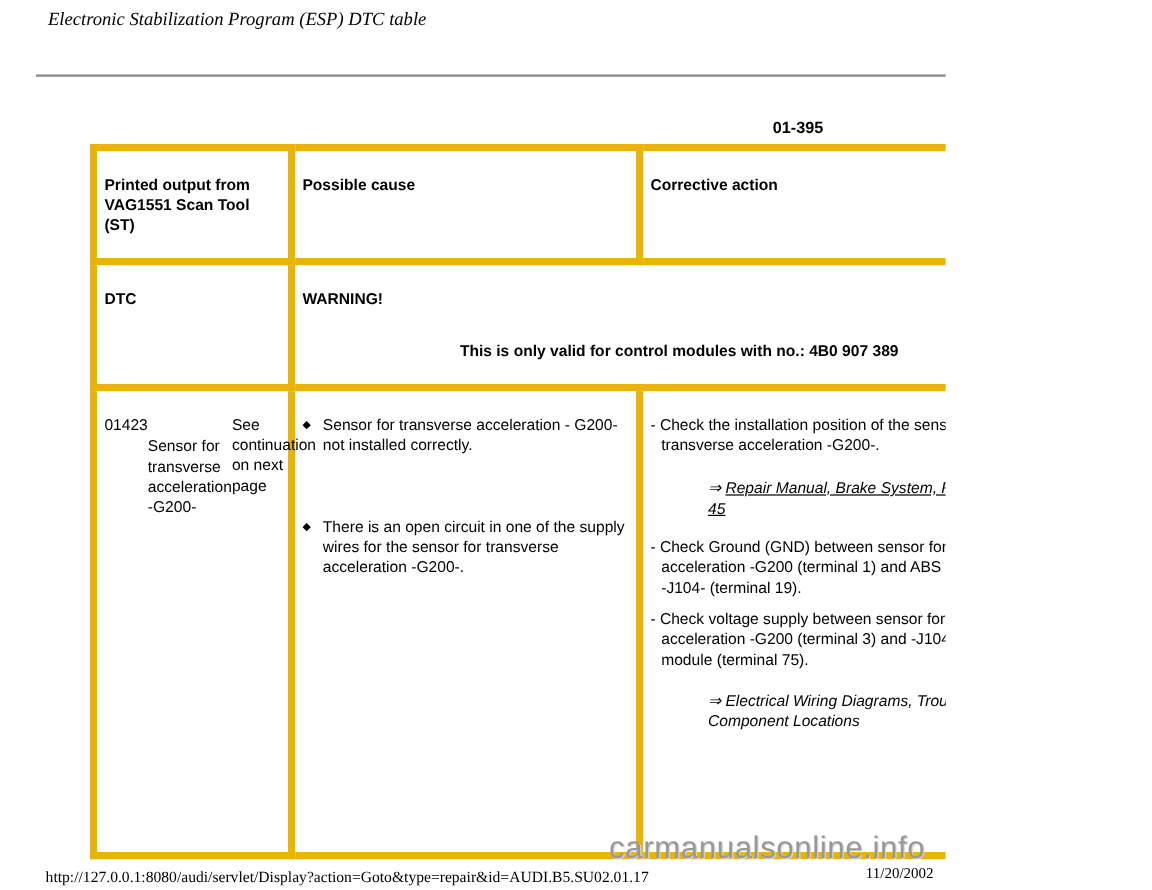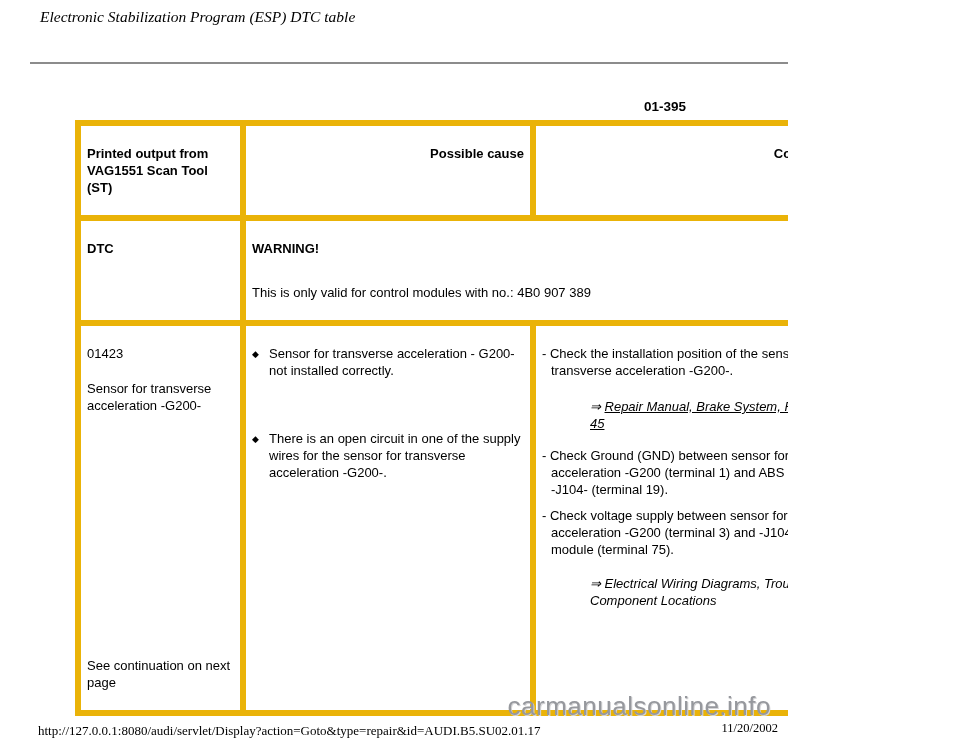--- a/index.html
+++ b/index.html
@@ -38,28 +38,28 @@
     font-size:13px; line-height:17px;
   }
   table.dtc td {
     border:6px solid #eab308; vertical-align:top;
     padding:19px 6px;
   }
   .c1 { width:165px; }
   .c2 { width:290px; }
   .c3 { width:356px; }
   .head-row td { height:56px; font-weight:bold; }
-  .head-row td.center { text-align:right; }
+  .head-row td.center { text-align:left; }
   .warn-row td { height:56px; }
   .dtc-label { font-weight:bold; }
   .warn-label { font-weight:bold; margin-bottom:27px; }
-  .warn-text { font-weight:normal; }
+  .warn-text { font-weight:bold;text-align:center; }
 
   .main-row td { height:358px; }
-  .dtc-cell-inner { display:flex; flex-direction:column; height:346px; }
+  .dtc-cell-inner { display:flex; flex-direction:row; height:346px; }
   .dtc-desc { margin-top:18px; }
   .spacer { flex:1 1 auto; }
   .continuation { font-weight:normal; }
 
   .causes-cell { padding:43px 14px 6px 12px; }
   .cause-item { display:flex; margin-bottom:51px; }
   .bullet {
     flex:0 0 17px; width:17px;
     font-size:9px; line-height:17px; position:relative; top:1px;
   }

